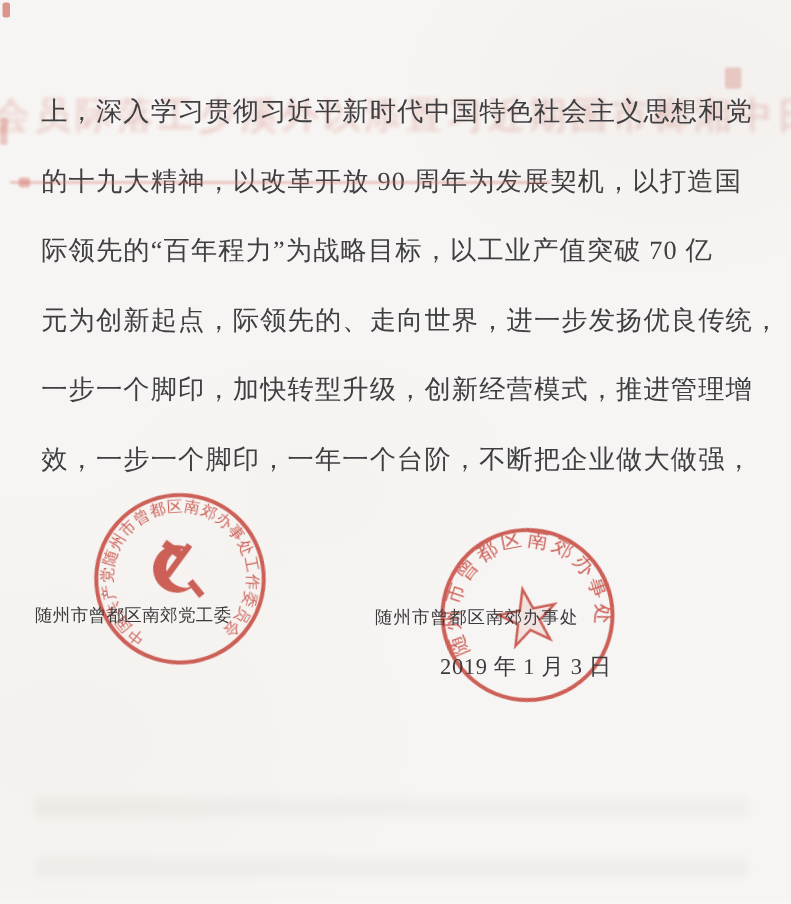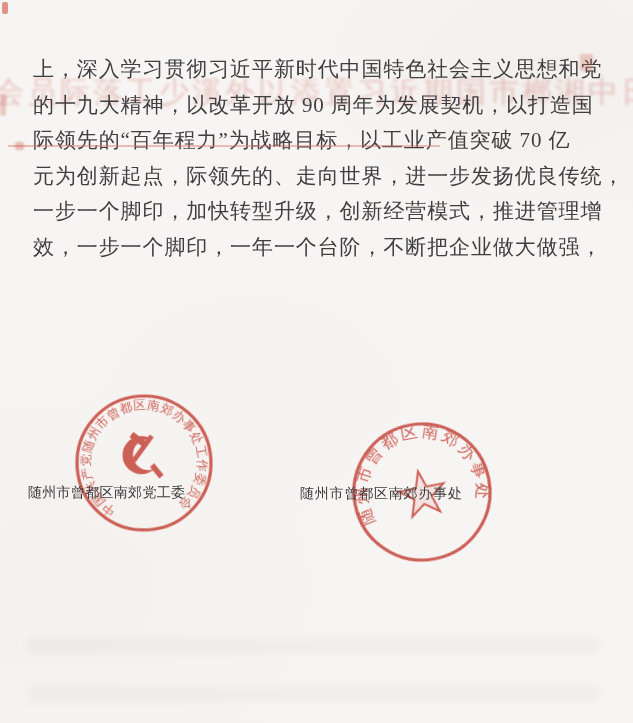--- a/index.html
+++ b/index.html
@@ -18,21 +18,21 @@
   
   .ghost-band {
     position: absolute; left: -6px; top: 72px; width: 645px; height: 38px;
     font-size: 30px; letter-spacing: 3px; white-space: nowrap; overflow: hidden;
     color: #c4554a; opacity: .30; filter: blur(1.6px);
   }
   
   .paragraph { position: absolute; left: 33px; top: 52px; width: 588px; }
   .pline {
     height: 35.5px; line-height: 35.5px; font-size: 21px; letter-spacing: .9px;
-    white-space: nowrap; color: #3f3e41;
+    white-space: nowrap; color: #3f3e41; margin-top: 20px;
   }
   
   .artifact-line {
     position: absolute; left: 8px; top: 145px; width: 432px; height: 2px;
     background: rgba(214,120,110,.45); filter: blur(.7px);
   }
   .speck { position: absolute; border-radius: 2px; }
   .sp1 { left: 2px; top: 2px; width: 6px; height: 12px; background: rgba(198,70,58,.55); filter: blur(.4px); }
   .sp2 { left: 580px; top: 54px; width: 13px; height: 17px; background: rgba(205,95,84,.28); filter: blur(.8px); }
   .sp3 { left: 15px; top: 142px; width: 9px; height: 8px; background: rgba(205,95,84,.40); filter: blur(.8px); }
@@ -97,17 +97,18 @@
     <defs>
       <path id="arcR" d="M 25.4,100.5 A 55,55 0 1 1 120.6,100.5"></path>
     </defs>
     <circle class="seal-ring" cx="73" cy="73" r="68"></circle>
     <text class="seal-text seal-text-r"><textPath href="#arcR" startOffset="50%">随州市曾都区南郊办事处</textPath></text>
     <polygon class="star" points="73,52 78.4,68.6 95.8,68.6 81.8,78.8 87.1,95.4 73,85.2 58.9,95.4 64.2,78.8 50.2,68.6 67.6,68.6"></polygon>
   </svg>
 
   <div class="sig sig-left">随州市曾都区南郊党工委</div>
   <div class="sig sig-right">随州市曾都区南郊办事处</div>
+  <div class="date-line">2019 年 1 月 3 日</div>
 
   <div class="ghost-row gr1"></div>
   <div class="ghost-row gr2"></div>
 
 </div>
 
 </body></html>

